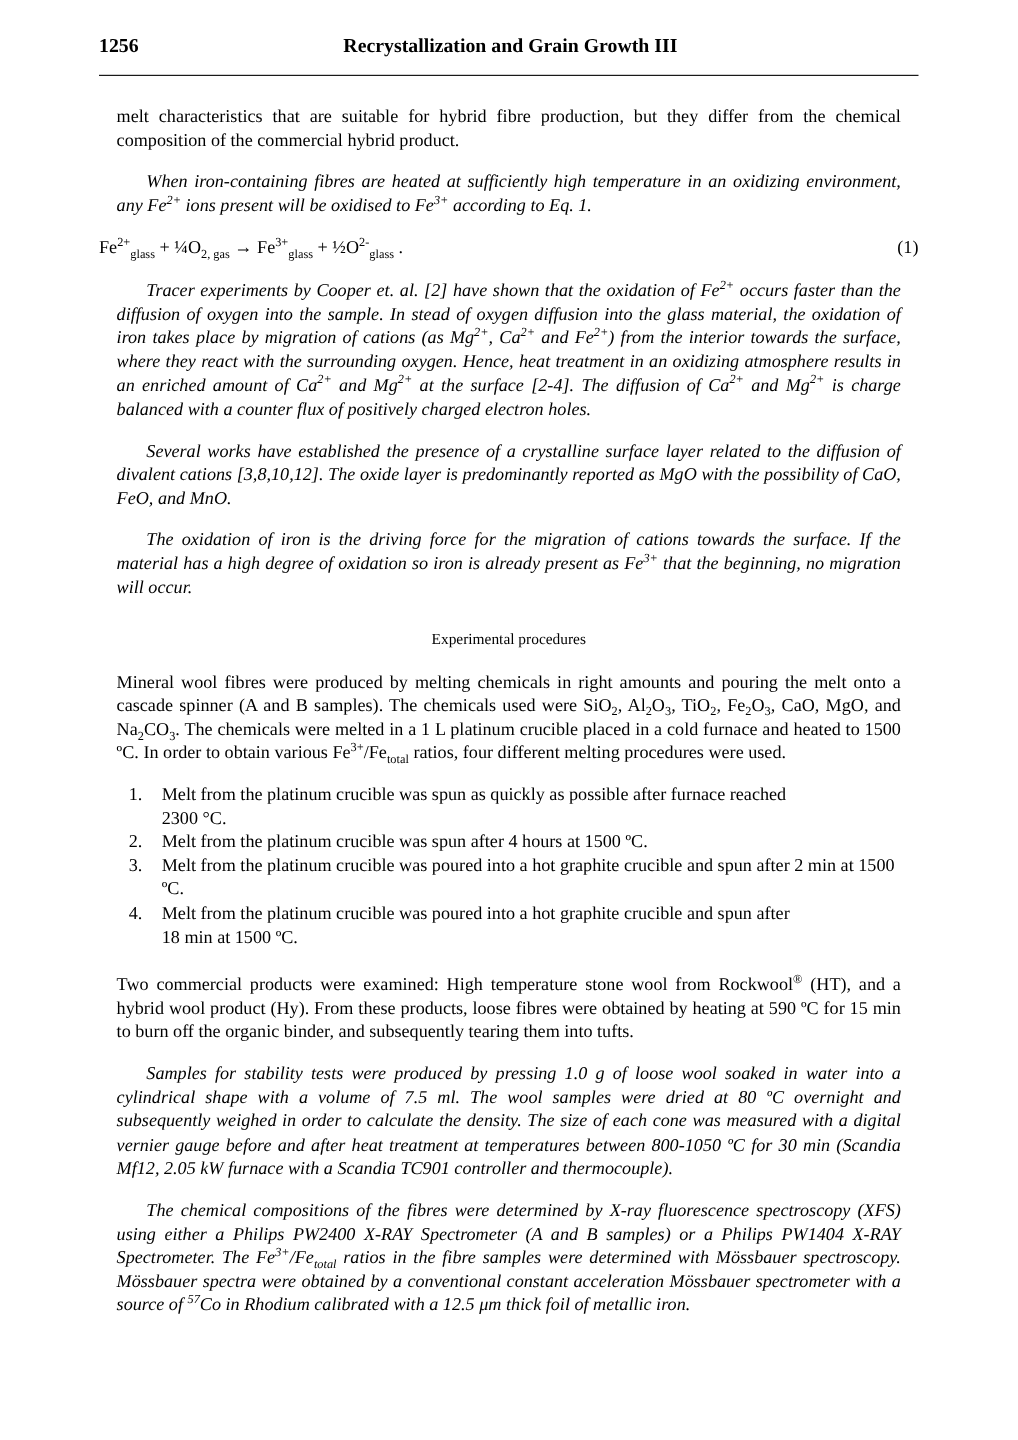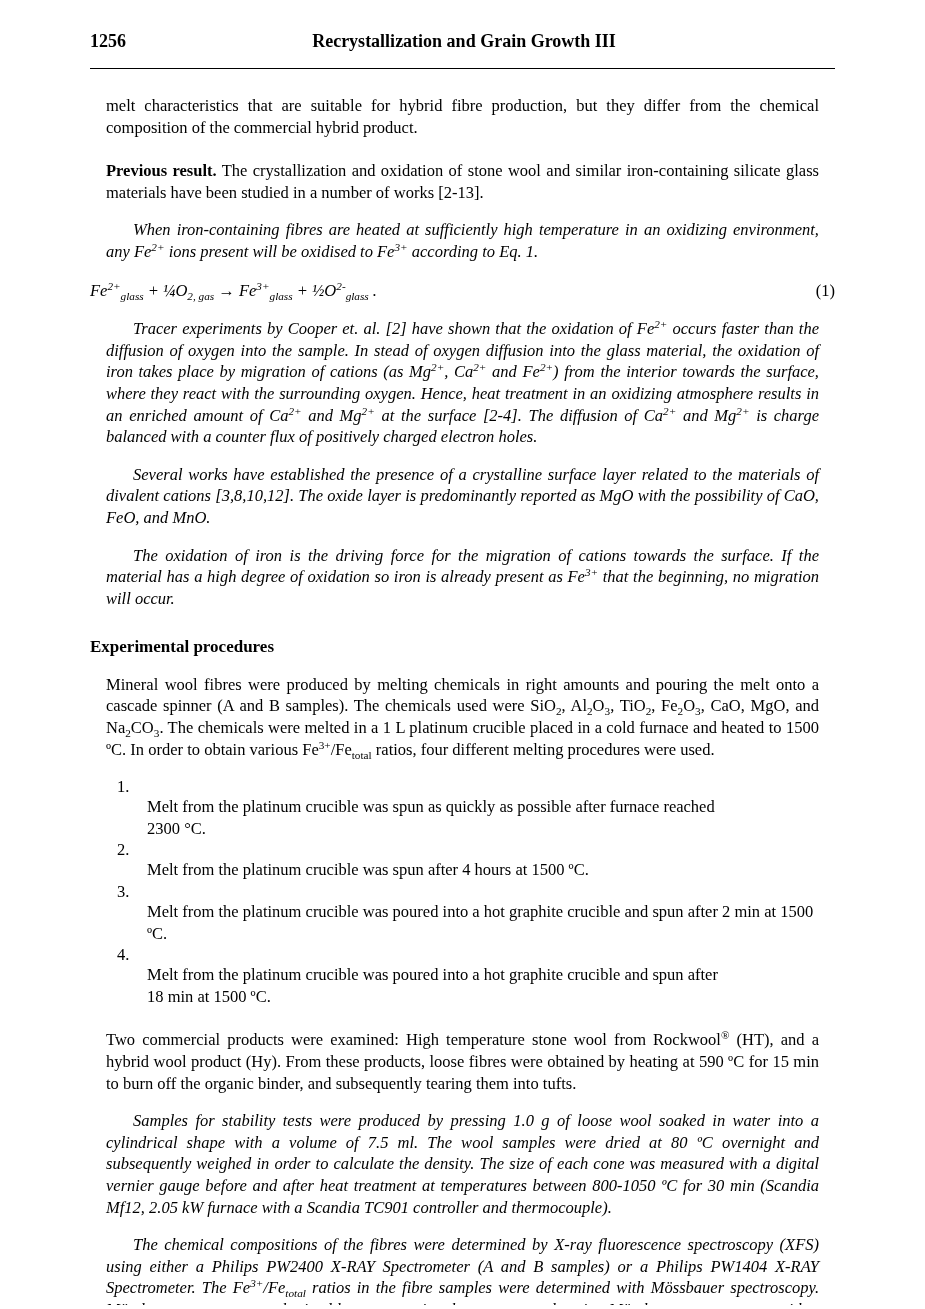--- a/index.html
+++ b/index.html
@@ -13,53 +13,52 @@
     overflow: hidden;
   }
   .header { position: relative; font-weight: bold; font-size: 18px; line-height: 22px; }
   .page-num { display: inline-block; }
   .title { position: absolute; left: 3px; right: 0; text-align: center; }
   .rule { border-bottom: 1.7px solid #000; margin-top: 16px; margin-bottom: 26px; }
   .para { margin: 16px; text-align: justify; }
   .indent { text-indent: 27px; font-style: italic; }
   .mt-blank { margin-top: 22px; }
   .equation { display: flex; justify-content: space-between; align-items: baseline; margin: 17px 0; }
-  .eq-body { text-align: center; font-style: italic; }
+  .eq-body { text-align: center; }
   sup, sub { font-size: 68%; line-height: 0; }
-  h3.section-heading { font-size: 17px; font-weight: bold; margin: 27px 0 11px 0; }
+  h3.section-heading { font-size: 14px; font-weight: normal; margin: 27px 0 11px 0; text-align: center; }
   .list { margin: 0; }
   .list-item { display: flex; padding-left: 27px; text-align: left; }
   .li-num { flex: 0 0 30px; }
-  .li-text { flex: 1; margin-top: 20px; }
+  .li-text { flex: 1; }
 </style>
 </head>
 <body>
 
 <div class="page">
 
   <div class="header">
     <span class="page-num">1256</span>
     <span class="title">Recrystallization and Grain Growth III</span>
   </div>
   <div class="rule"></div>
 
   <p class="para"><span>melt characteristics that are suitable for hybrid fibre production, but they differ from the chemical composition of the commercial hybrid product.</span></p>
 
-  <p class="para mt-blank"><b>Previous result.</b><span> The crystallization and oxidation of stone wool and similar iron-containing silicate glass materials have been studied in a number of works [2-13].</span></p>
 
   <p class="para indent"><span>When iron-containing fibres are heated at sufficiently high temperature in an oxidizing environment, any Fe</span><sup>2+</sup><span> ions present will be oxidised to Fe</span><sup>3+</sup><span> according to Eq. 1.</span></p>
 
   <div class="equation">
     <span class="eq-body"><span>Fe</span><sup>2+</sup><sub>glass</sub><span> + ¼O</span><sub>2, gas</sub><span> → Fe</span><sup>3+</sup><sub>glass</sub><span> + ½O</span><sup>2-</sup><sub>glass</sub><span> .</span></span>
     <span class="eq-num">(1)</span>
   </div>
 
   <p class="para indent"><span>Tracer experiments by Cooper et. al. [2] have shown that the oxidation of Fe</span><sup>2+</sup><span> occurs faster than the diffusion of oxygen into the sample. In stead of oxygen diffusion into the glass material, the oxidation of iron takes place by migration of cations (as Mg</span><sup>2+</sup><span>, Ca</span><sup>2+</sup><span> and Fe</span><sup>2+</sup><span>) from the interior towards the surface, where they react with the surrounding oxygen. Hence, heat treatment in an oxidizing atmosphere results in an enriched amount of Ca</span><sup>2+</sup><span> and Mg</span><sup>2+</sup><span> at the surface [2-4]. The diffusion of Ca</span><sup>2+</sup><span> and Mg</span><sup>2+</sup><span> is charge balanced with a counter flux of positively charged electron holes.</span></p>
 
-  <p class="para indent"><span>Several works have established the presence of a crystalline surface layer related to the materials of divalent cations [3,8,10,12]. The oxide layer is predominantly reported as MgO with the possibility of CaO, FeO, and MnO.</span></p>
+  <p class="para indent"><span>Several works have established the presence of a crystalline surface layer related to the diffusion of divalent cations [3,8,10,12]. The oxide layer is predominantly reported as MgO with the possibility of CaO, FeO, and MnO.</span></p>
 
   <p class="para indent"><span>The oxidation of iron is the driving force for the migration of cations towards the surface. If the material has a high degree of oxidation so iron is already present as Fe</span><sup>3+</sup><span> that the beginning, no migration will occur.</span></p>
 
   <h3 class="section-heading">Experimental procedures</h3>
 
   <p class="para"><span>Mineral wool fibres were produced by melting chemicals in right amounts and pouring the melt onto a cascade spinner (A and B samples). The chemicals used were SiO</span><sub>2</sub><span>, Al</span><sub>2</sub><span>O</span><sub>3</sub><span>, TiO</span><sub>2</sub><span>, Fe</span><sub>2</sub><span>O</span><sub>3</sub><span>, CaO, MgO, and Na</span><sub>2</sub><span>CO</span><sub>3</sub><span>. The chemicals were melted in a 1 L platinum crucible placed in a cold furnace and heated to 1500 ºC. In order to obtain various Fe</span><sup>3+</sup><span>/Fe</span><sub>total</sub><span> ratios, four different melting procedures were used.</span></p>
 
   <div class="list">
     <div class="list-item">
       <span class="li-num">1.</span>

